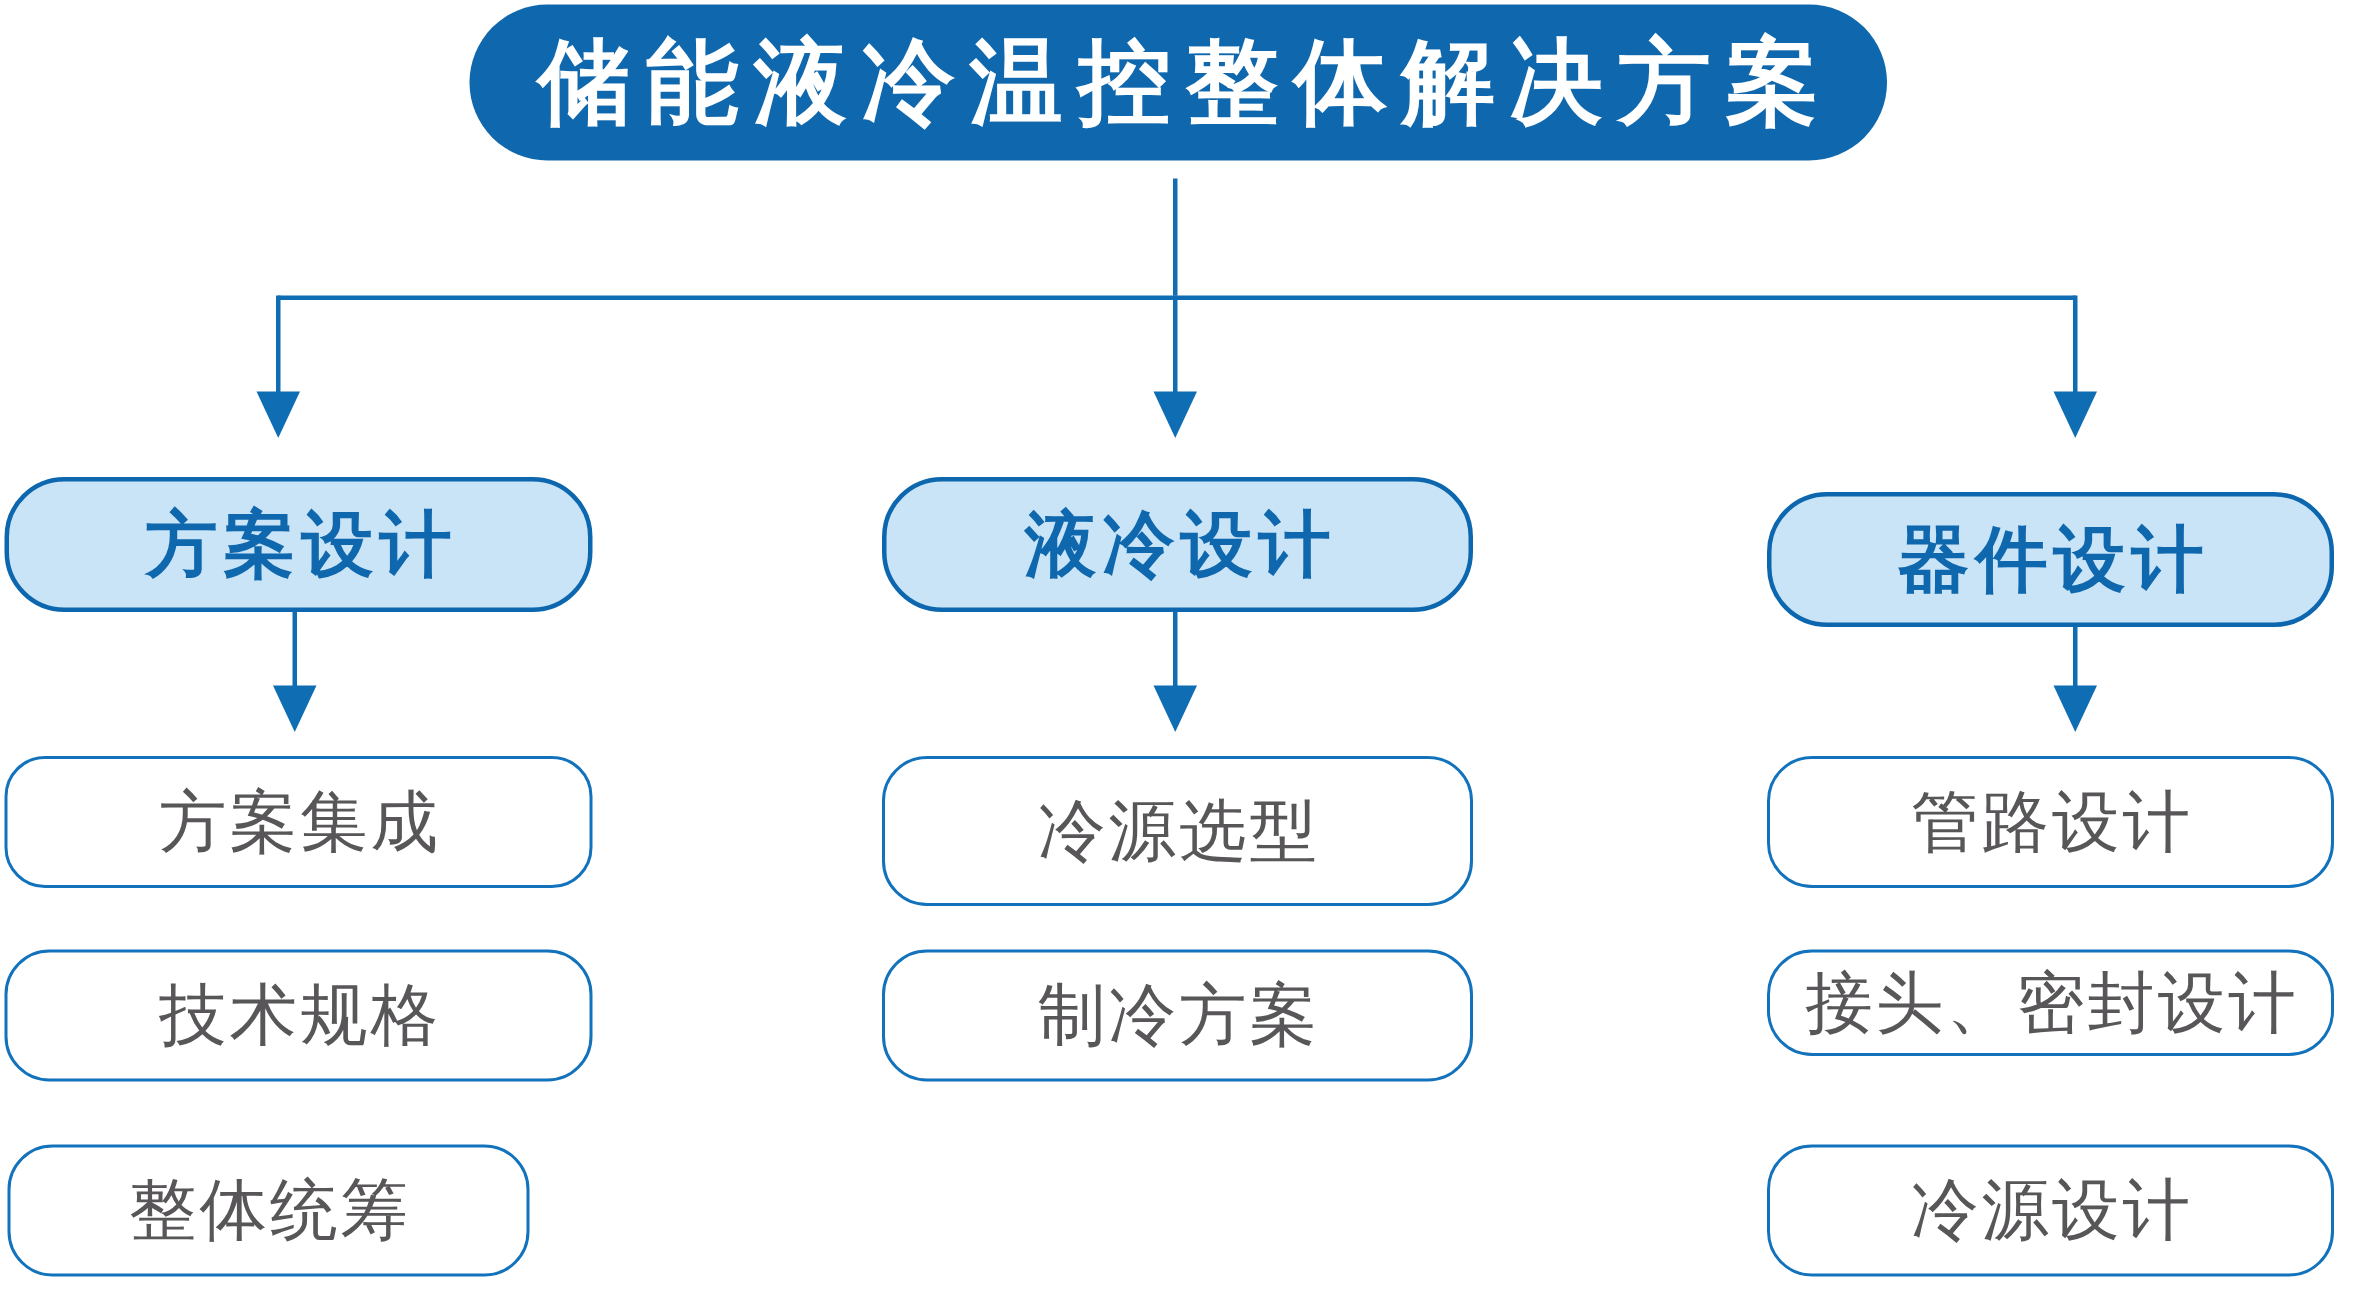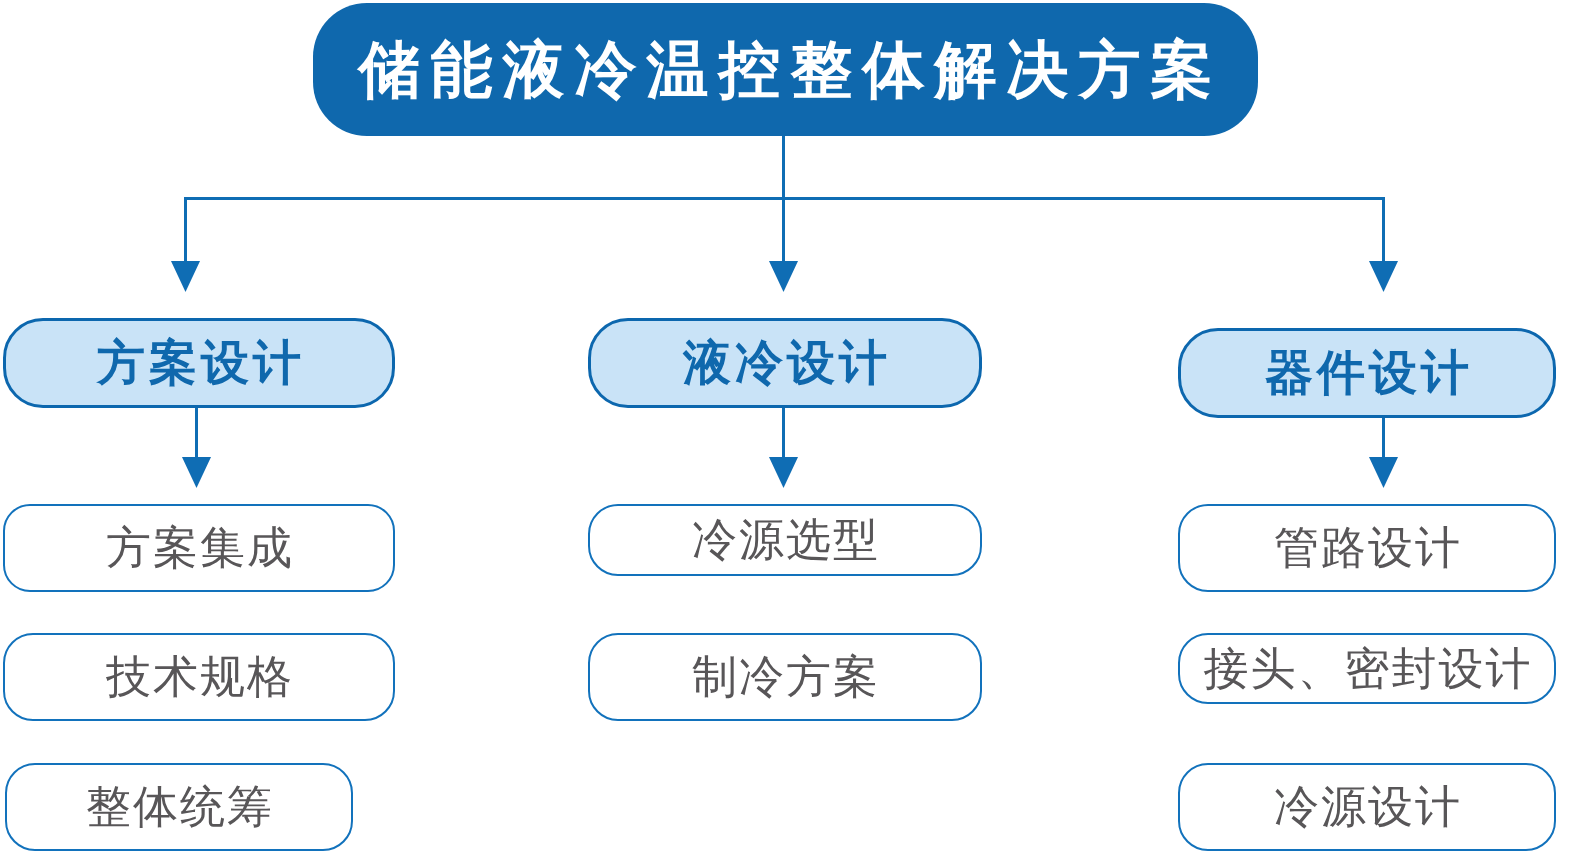--- a/index.html
+++ b/index.html
@@ -81,21 +81,21 @@
     <g fill="#0f6db4" stroke="none">
       <polygon points="171,261 200,261 185.5,292"></polygon>
       <polygon points="769,261 798,261 783.5,292"></polygon>
       <polygon points="1369,261 1398,261 1383.5,292"></polygon>
       <polygon points="182,457 211,457 196.5,488"></polygon>
       <polygon points="769,457 798,457 783.5,488"></polygon>
       <polygon points="1369,457 1398,457 1383.5,488"></polygon>
     </g>
   </svg>
 
-  <div class="node node-root" style="left:313px; top:3px; width:945px; height:133px;">
+  <div class="node node-root" style="left:313px; top:3px; width:945px; height:104px;">
     <span>储能液冷温控整体解决方案</span>
   </div>
 
   <div class="node node-branch" style="left:3px; top:318px; width:392px; height:90px;">
     <span>方案设计</span>
   </div>
   <div class="node node-branch" style="left:588px; top:318px; width:394px; height:90px;">
     <span>液冷设计</span>
   </div>
   <div class="node node-branch" style="left:1178px; top:328px; width:378px; height:90px;">
@@ -105,21 +105,21 @@
   <div class="node node-leaf" style="left:3px; top:504px; width:392px; height:88px;border-radius:27px;">
     <span>方案集成</span>
   </div>
   <div class="node node-leaf" style="left:3px; top:633px; width:392px; height:88px;">
     <span>技术规格</span>
   </div>
   <div class="node node-leaf" style="left:5px; top:763px; width:348px; height:88px;">
     <span>整体统筹</span>
   </div>
 
-  <div class="node node-leaf" style="left:588px; top:504px; width:394px; height:72px;text-align:center;">
+  <div class="node node-leaf" style="left:588px; top:504px; width:394px; height:100px;text-align:center;">
     <span>冷源选型</span>
   </div>
   <div class="node node-leaf" style="left:588px; top:633px; width:394px; height:88px;">
     <span>制冷方案</span>
   </div>
 
   <div class="node node-leaf" style="left:1178px; top:504px; width:378px; height:88px;">
     <span>管路设计</span>
   </div>
   <div class="node node-leaf" style="left:1178px; top:633px; width:378px; height:71px;">

